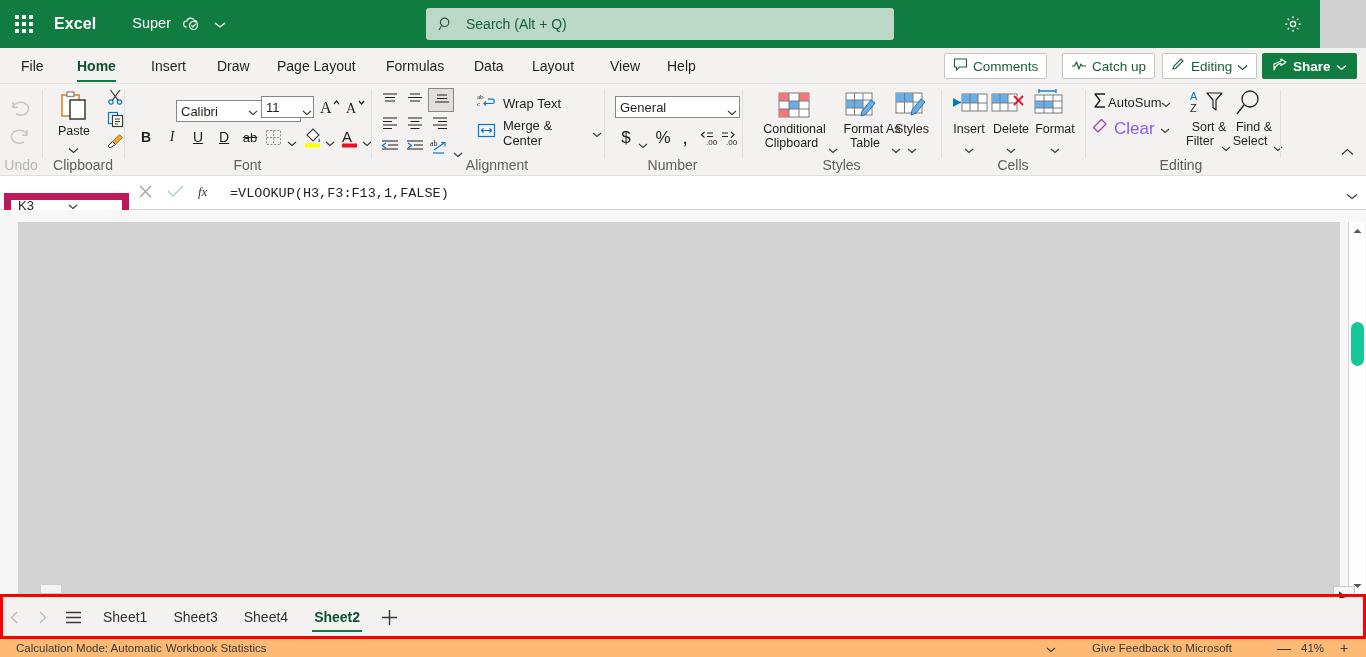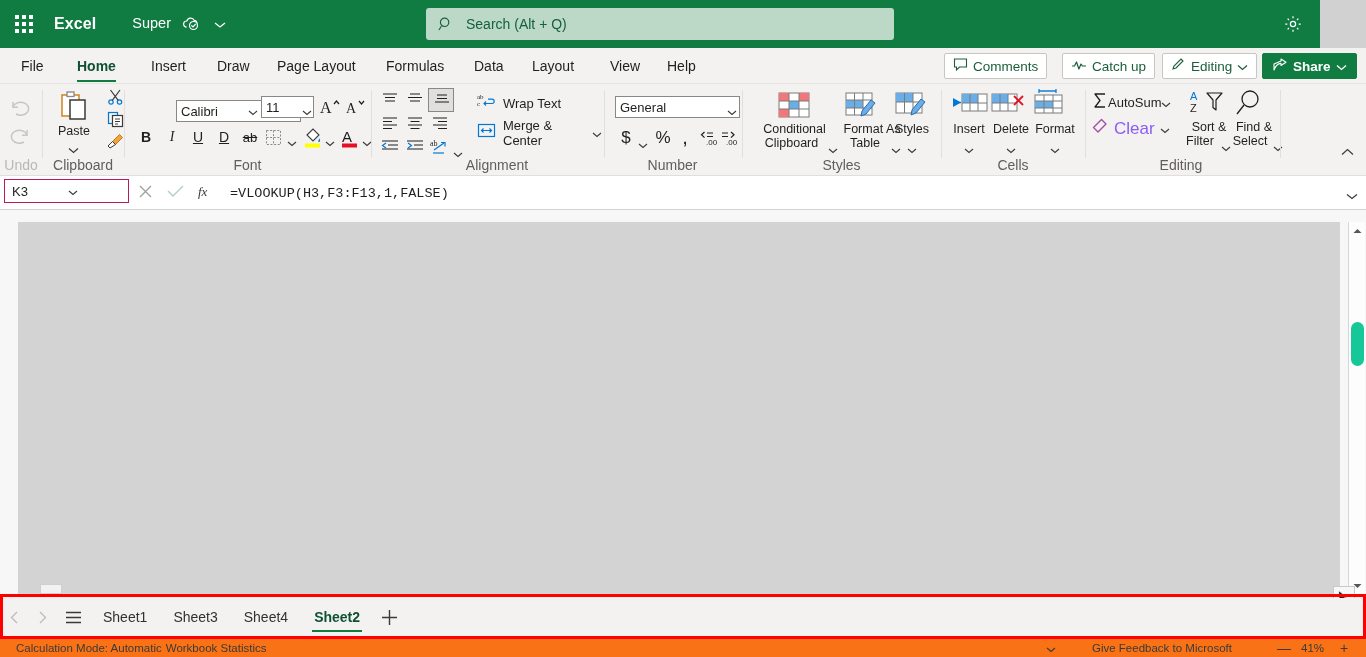--- a/index.html
+++ b/index.html
@@ -100,22 +100,22 @@
     display: flex; align-items: center; justify-content: center; cursor: pointer;
     color: #201f1e;
   }
 
   
   #fbar {
     position: absolute; left: 0; top: 176px; width: 1366px; height: 34px;
     background: #fff; border-bottom: 1px solid #d6d3d1;
   }
   #namebox {
-    position: absolute; left: 4px; top: 3px; width: 125px; height: 24px;
-    border: 1px solid #be185d; background: #fff; display: flex; align-items: center;
+    position: absolute; left: 4px; top: 17px; width: 125px; height: 24px;
+    border: 7px solid #be185d; background: #fff; display: flex; align-items: center;
     padding: 0 4px 0 7px; cursor: pointer;
   }
   #namebox span { font-size: 13px; color: #201f1e; flex: 1; }
   #fx-group { position: absolute; left: 138px; top: 5px; height: 24px; display: flex; align-items: center; gap: 14px; }
   #formula-input {
     position: absolute; left: 228px; top: 4px; width: 1110px; height: 26px;
     border: 0; outline: none; background: transparent;
     font-family: "Liberation Mono", monospace; font-size: 13.5px; color: #201f1e;
   }
   #fbar-expand { position: absolute; right: 8px; top: 10px; cursor: pointer; }
@@ -163,21 +163,21 @@
   }
   .stab.active { font-weight: bold; color: #0f5132; }
   .stab.active::after {
     content: ""; position: absolute; left: 11px; right: 11px; bottom: 4px; height: 2.5px; background: #107c41;
   }
   #addsheet { width: 32px; height: 38px; display: flex; align-items: center; justify-content: center; cursor: pointer; }
 
   
   #statusbar {
     position: absolute; left: 0; top: 638px; width: 1366px; height: 19px;
-    background: #f97316; border-top: 1px solid #e8e6e4;
+    background: #fdba74; border-top: 1px solid #e8e6e4;
     display: flex; align-items: center; font-size: 11.5px; color: #3b3a39;
   }
   .sb-item { margin-left: 14px; cursor: pointer; white-space: nowrap; }
   #sb-caret { position: absolute; left: 1046px; top: 4px; cursor: pointer; }
   #sb-feedback { position: absolute; left: 1092px; cursor: pointer; }
   #sb-zoomout { position: absolute; left: 1277px; cursor: pointer; font-size: 14px; }
   #sb-zoom { position: absolute; left: 1301px; cursor: pointer; }
   #sb-zoomin { position: absolute; left: 1340px; cursor: pointer; font-size: 14px; }
 
   

